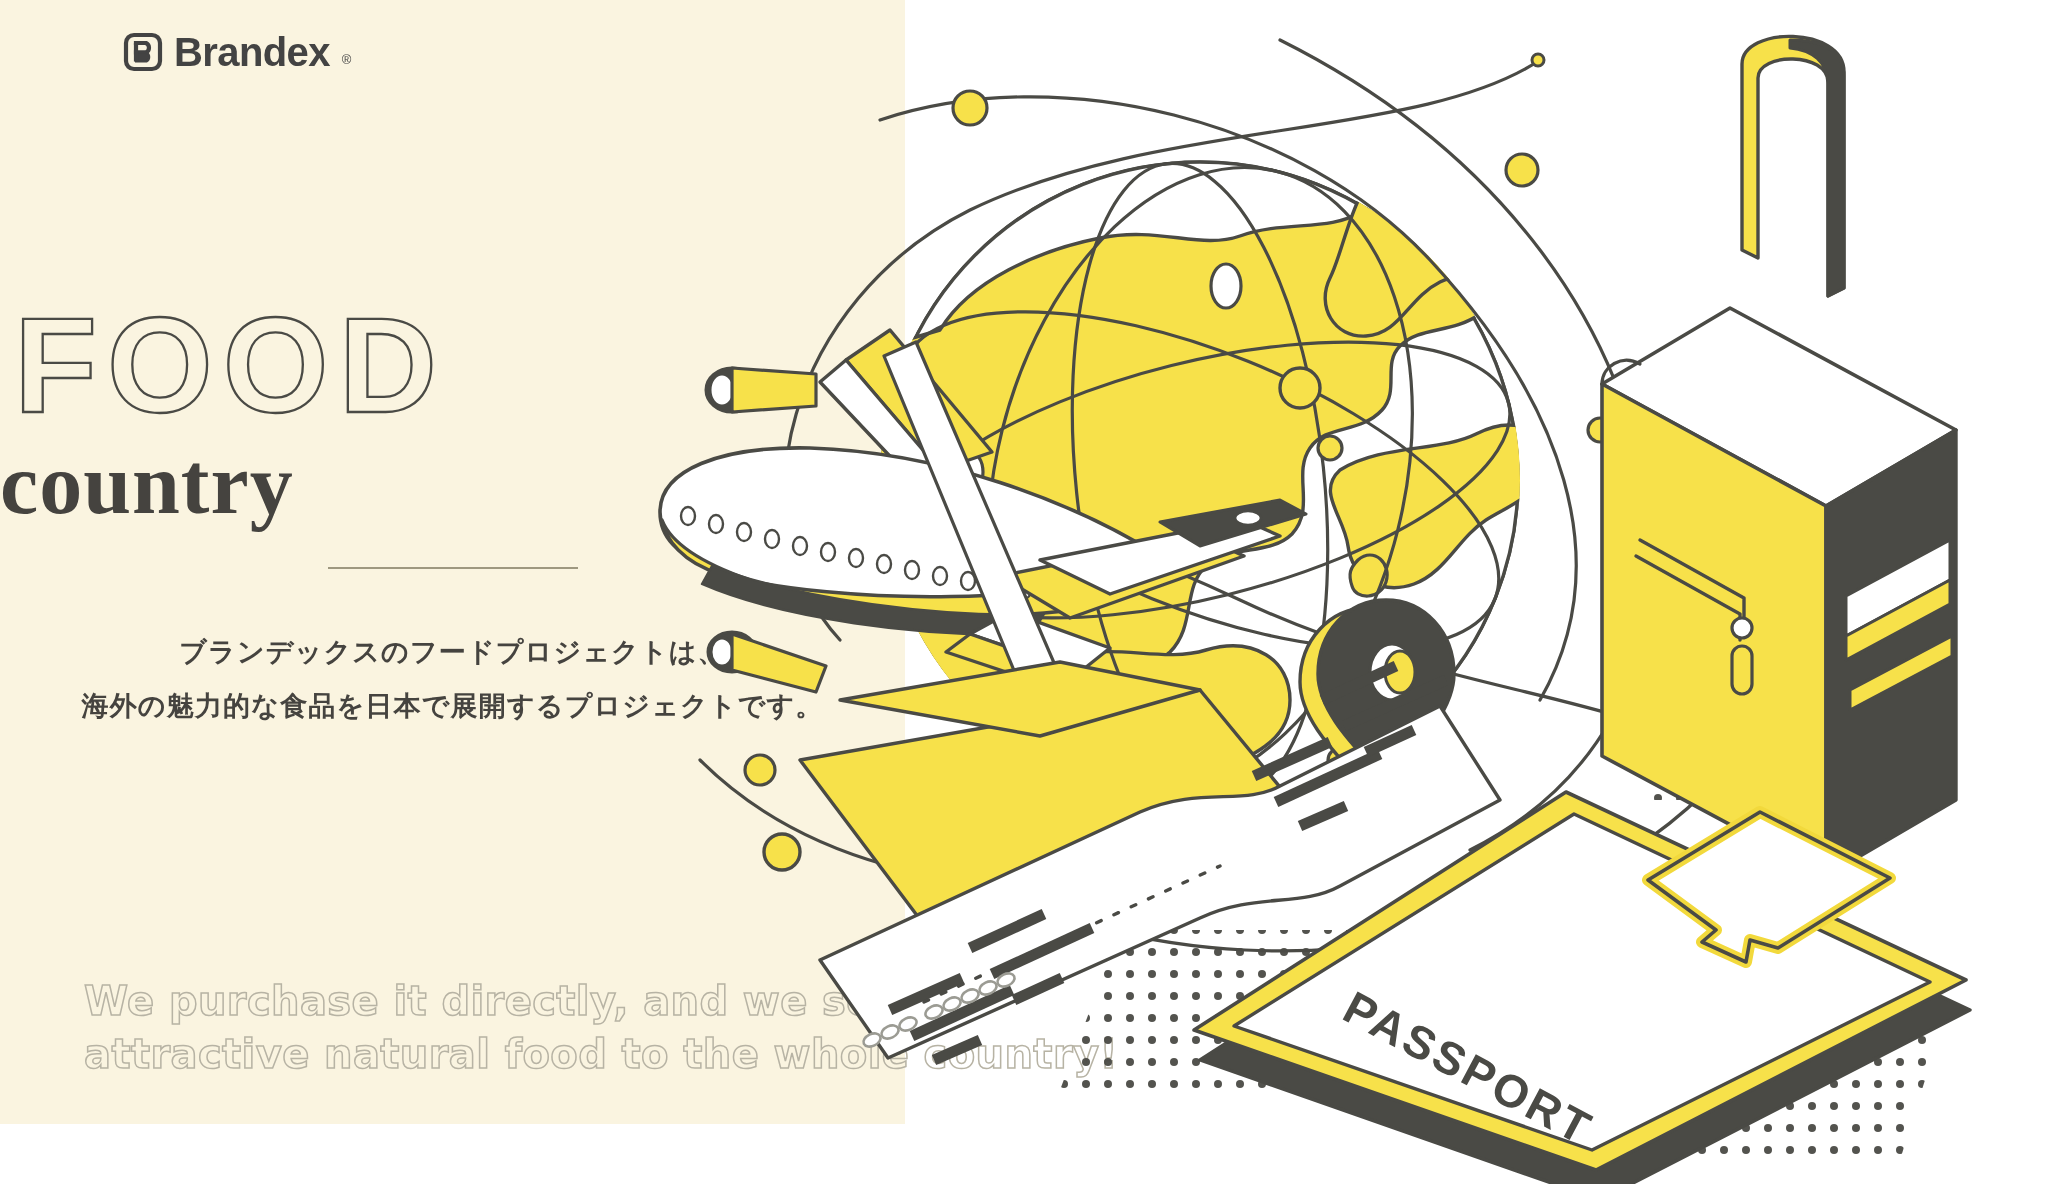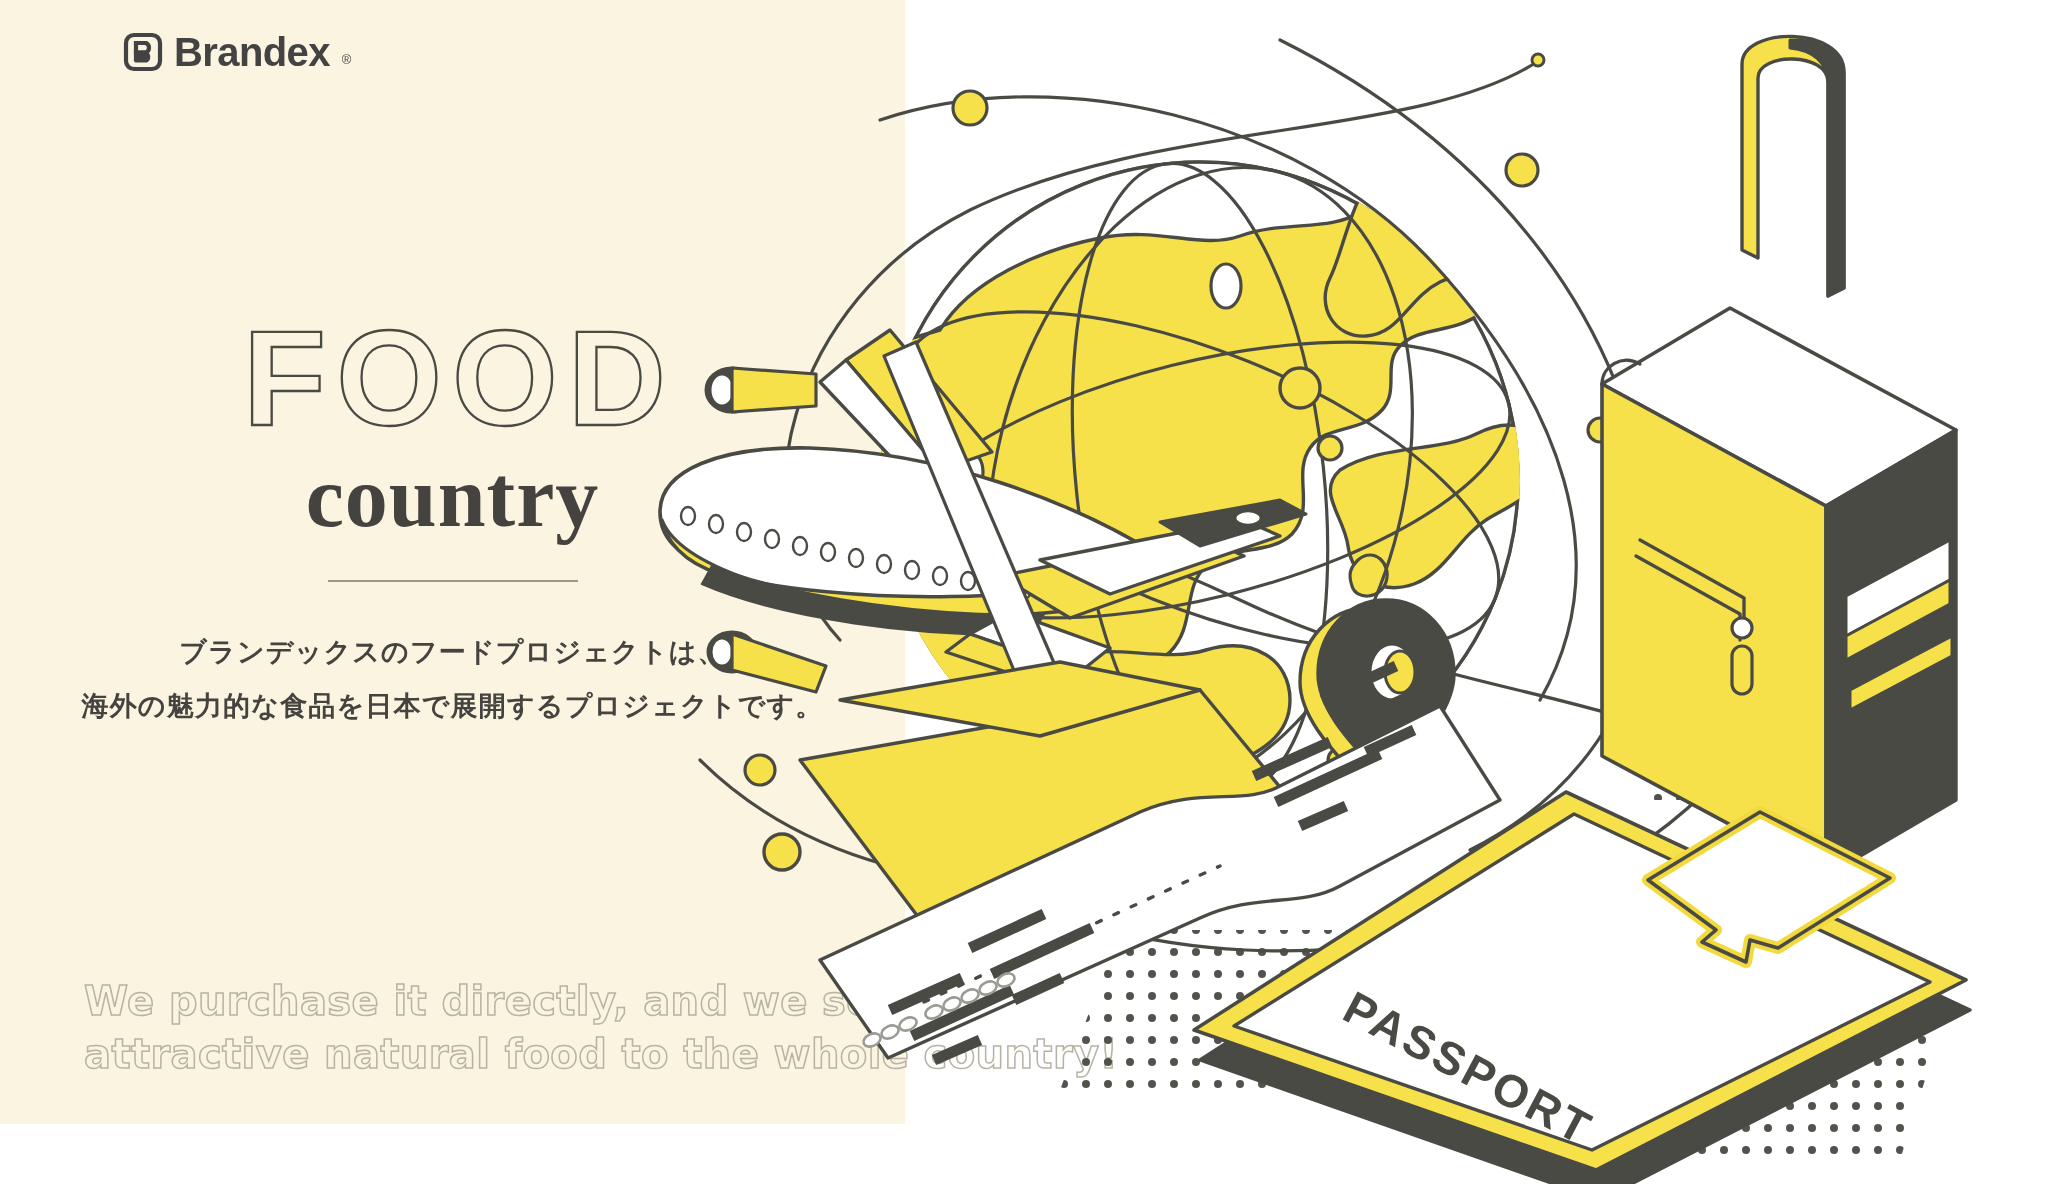--- a/index.html
+++ b/index.html
@@ -31,21 +31,21 @@
     letter-spacing:-0.6px;
     color:#434343;
     line-height:40px;
   }
   .brand-reg{
     font-size:13px;color:#434343;align-self:flex-end;
     margin-left:1px;margin-bottom:5px;font-weight:normal;
   }
 
   
-  .title-wrap{position:absolute;left:0;top:318px;width:905px;text-align:center;}
+  .title-wrap{position:absolute;left:0;top:305px;width:905px;text-align:left;}
   .food-out{
     font-family:"Liberation Sans", sans-serif;
     font-weight:bold;
     font-size:136px;
     line-height:120px;
     letter-spacing:10px;
     color:transparent;
     -webkit-text-stroke:2.3px #4a4a45;
     text-shadow:none;
     margin:0;

